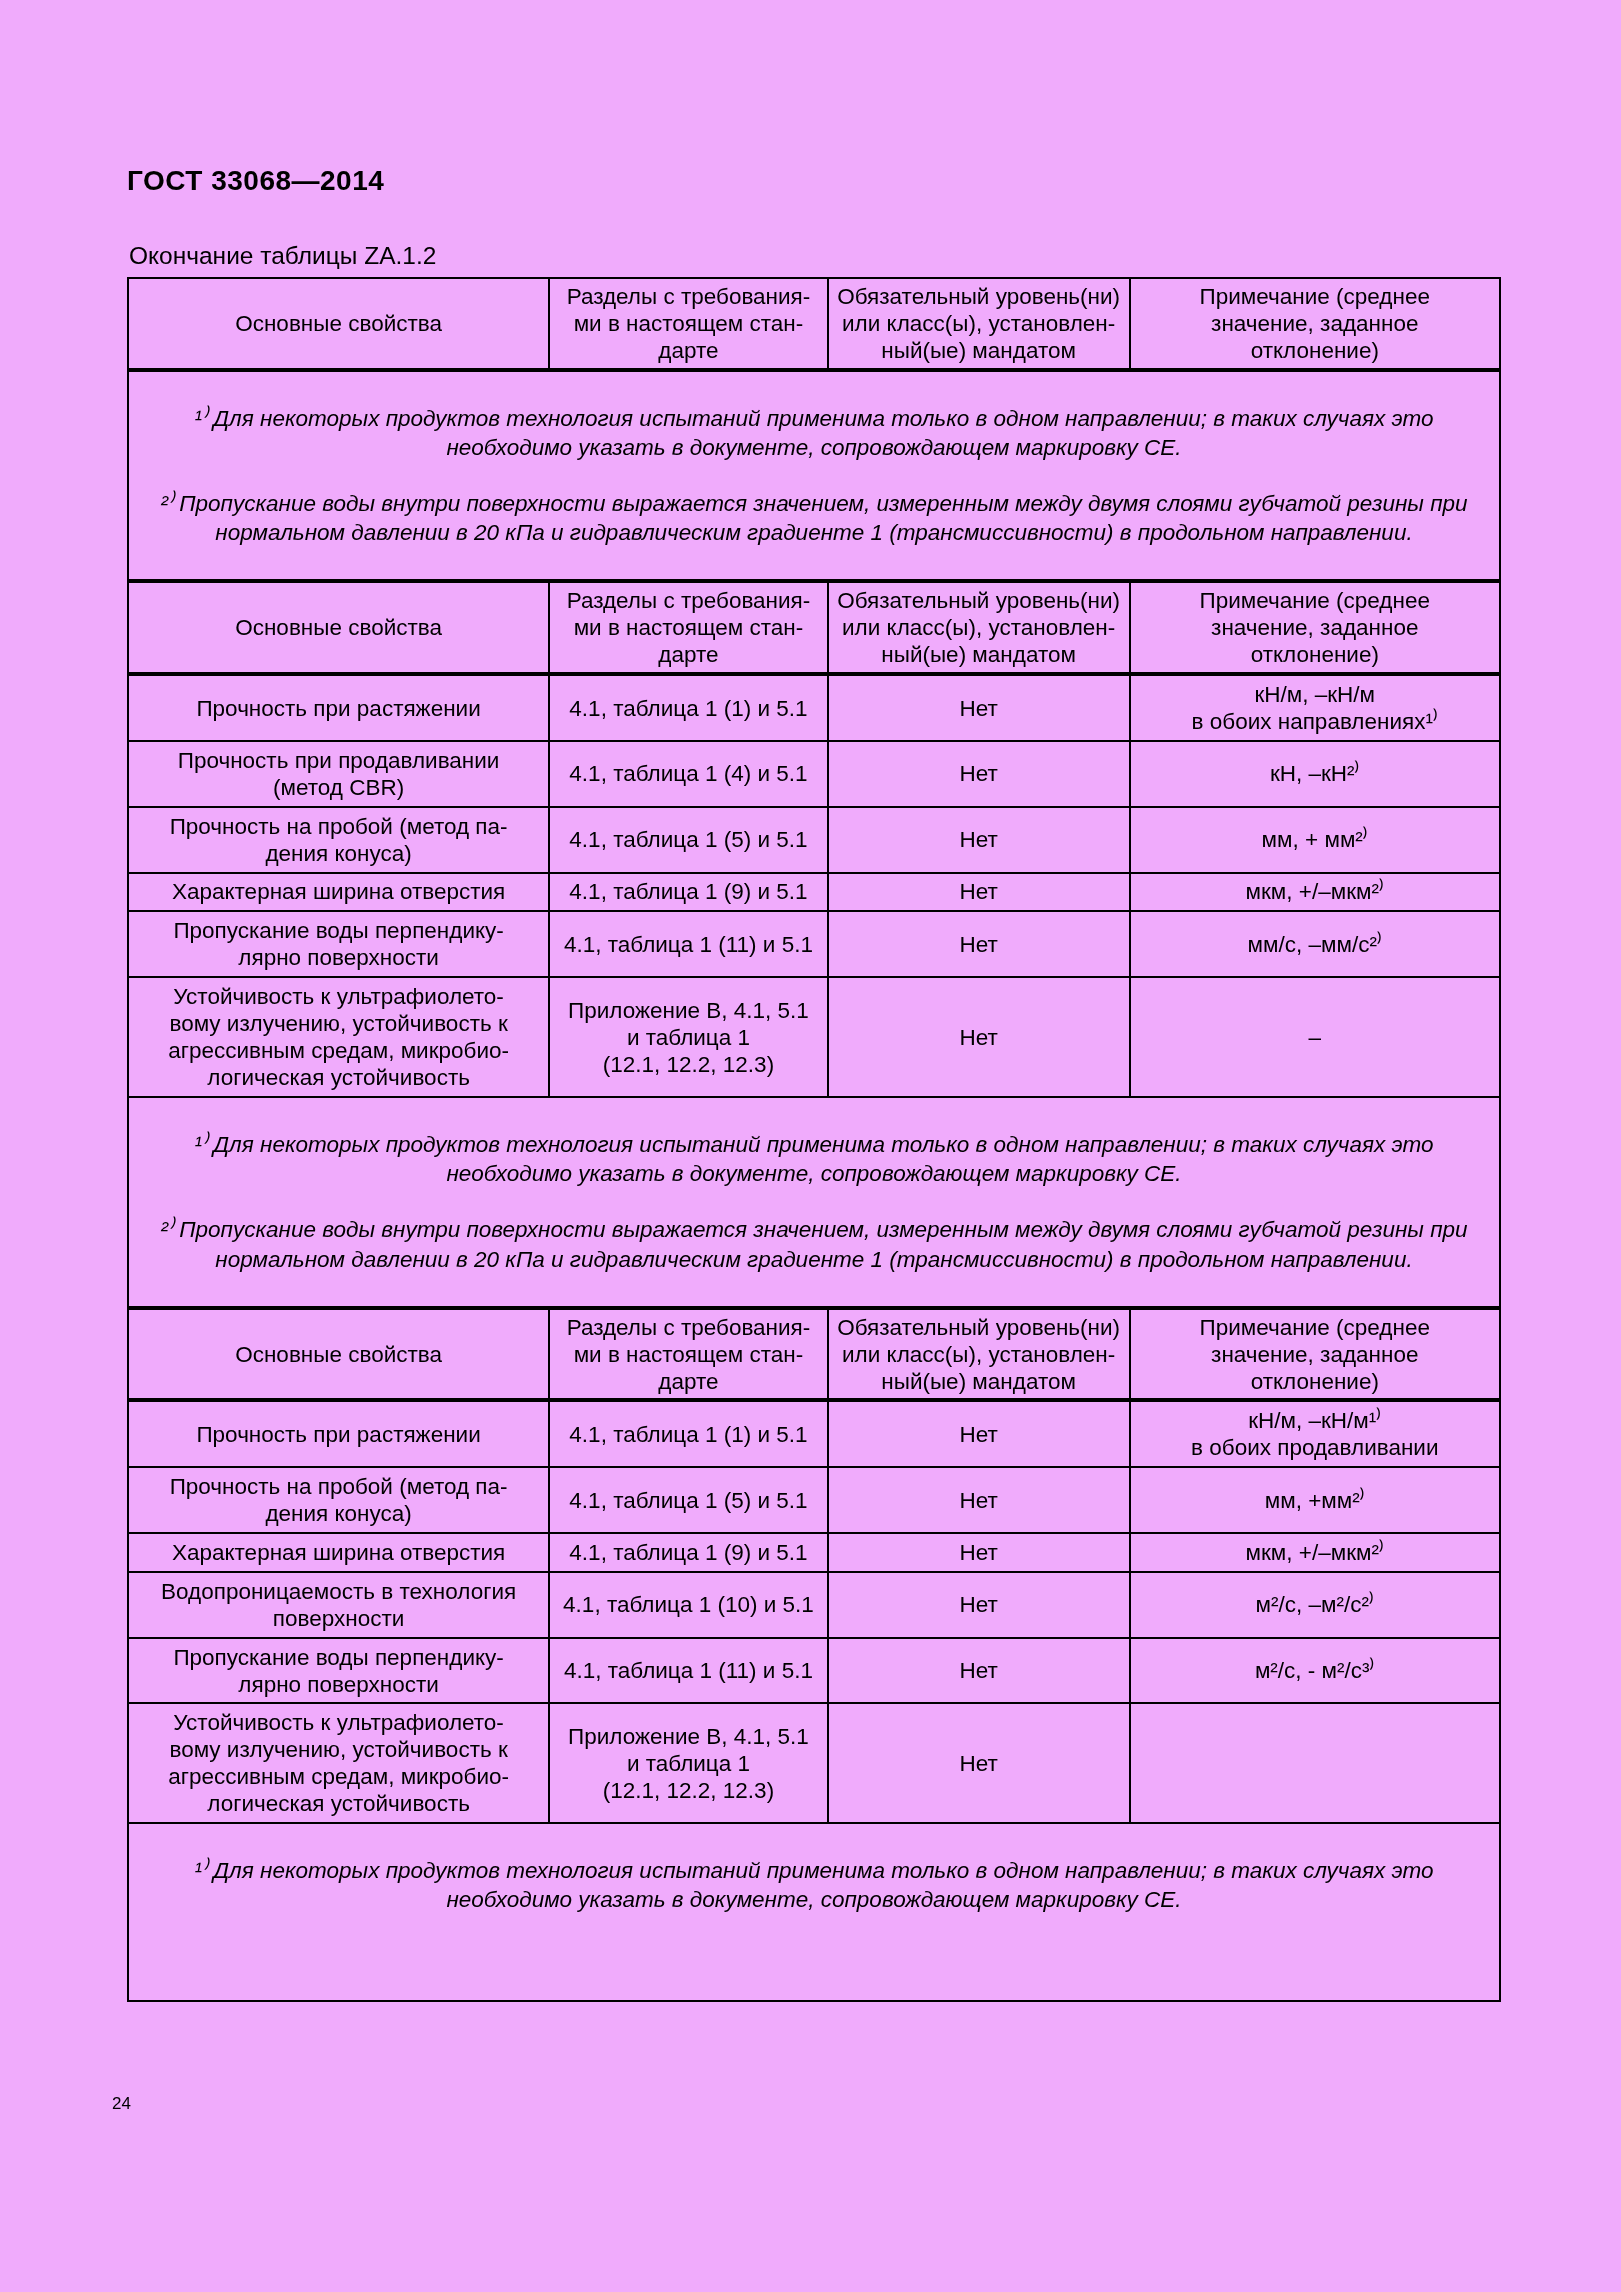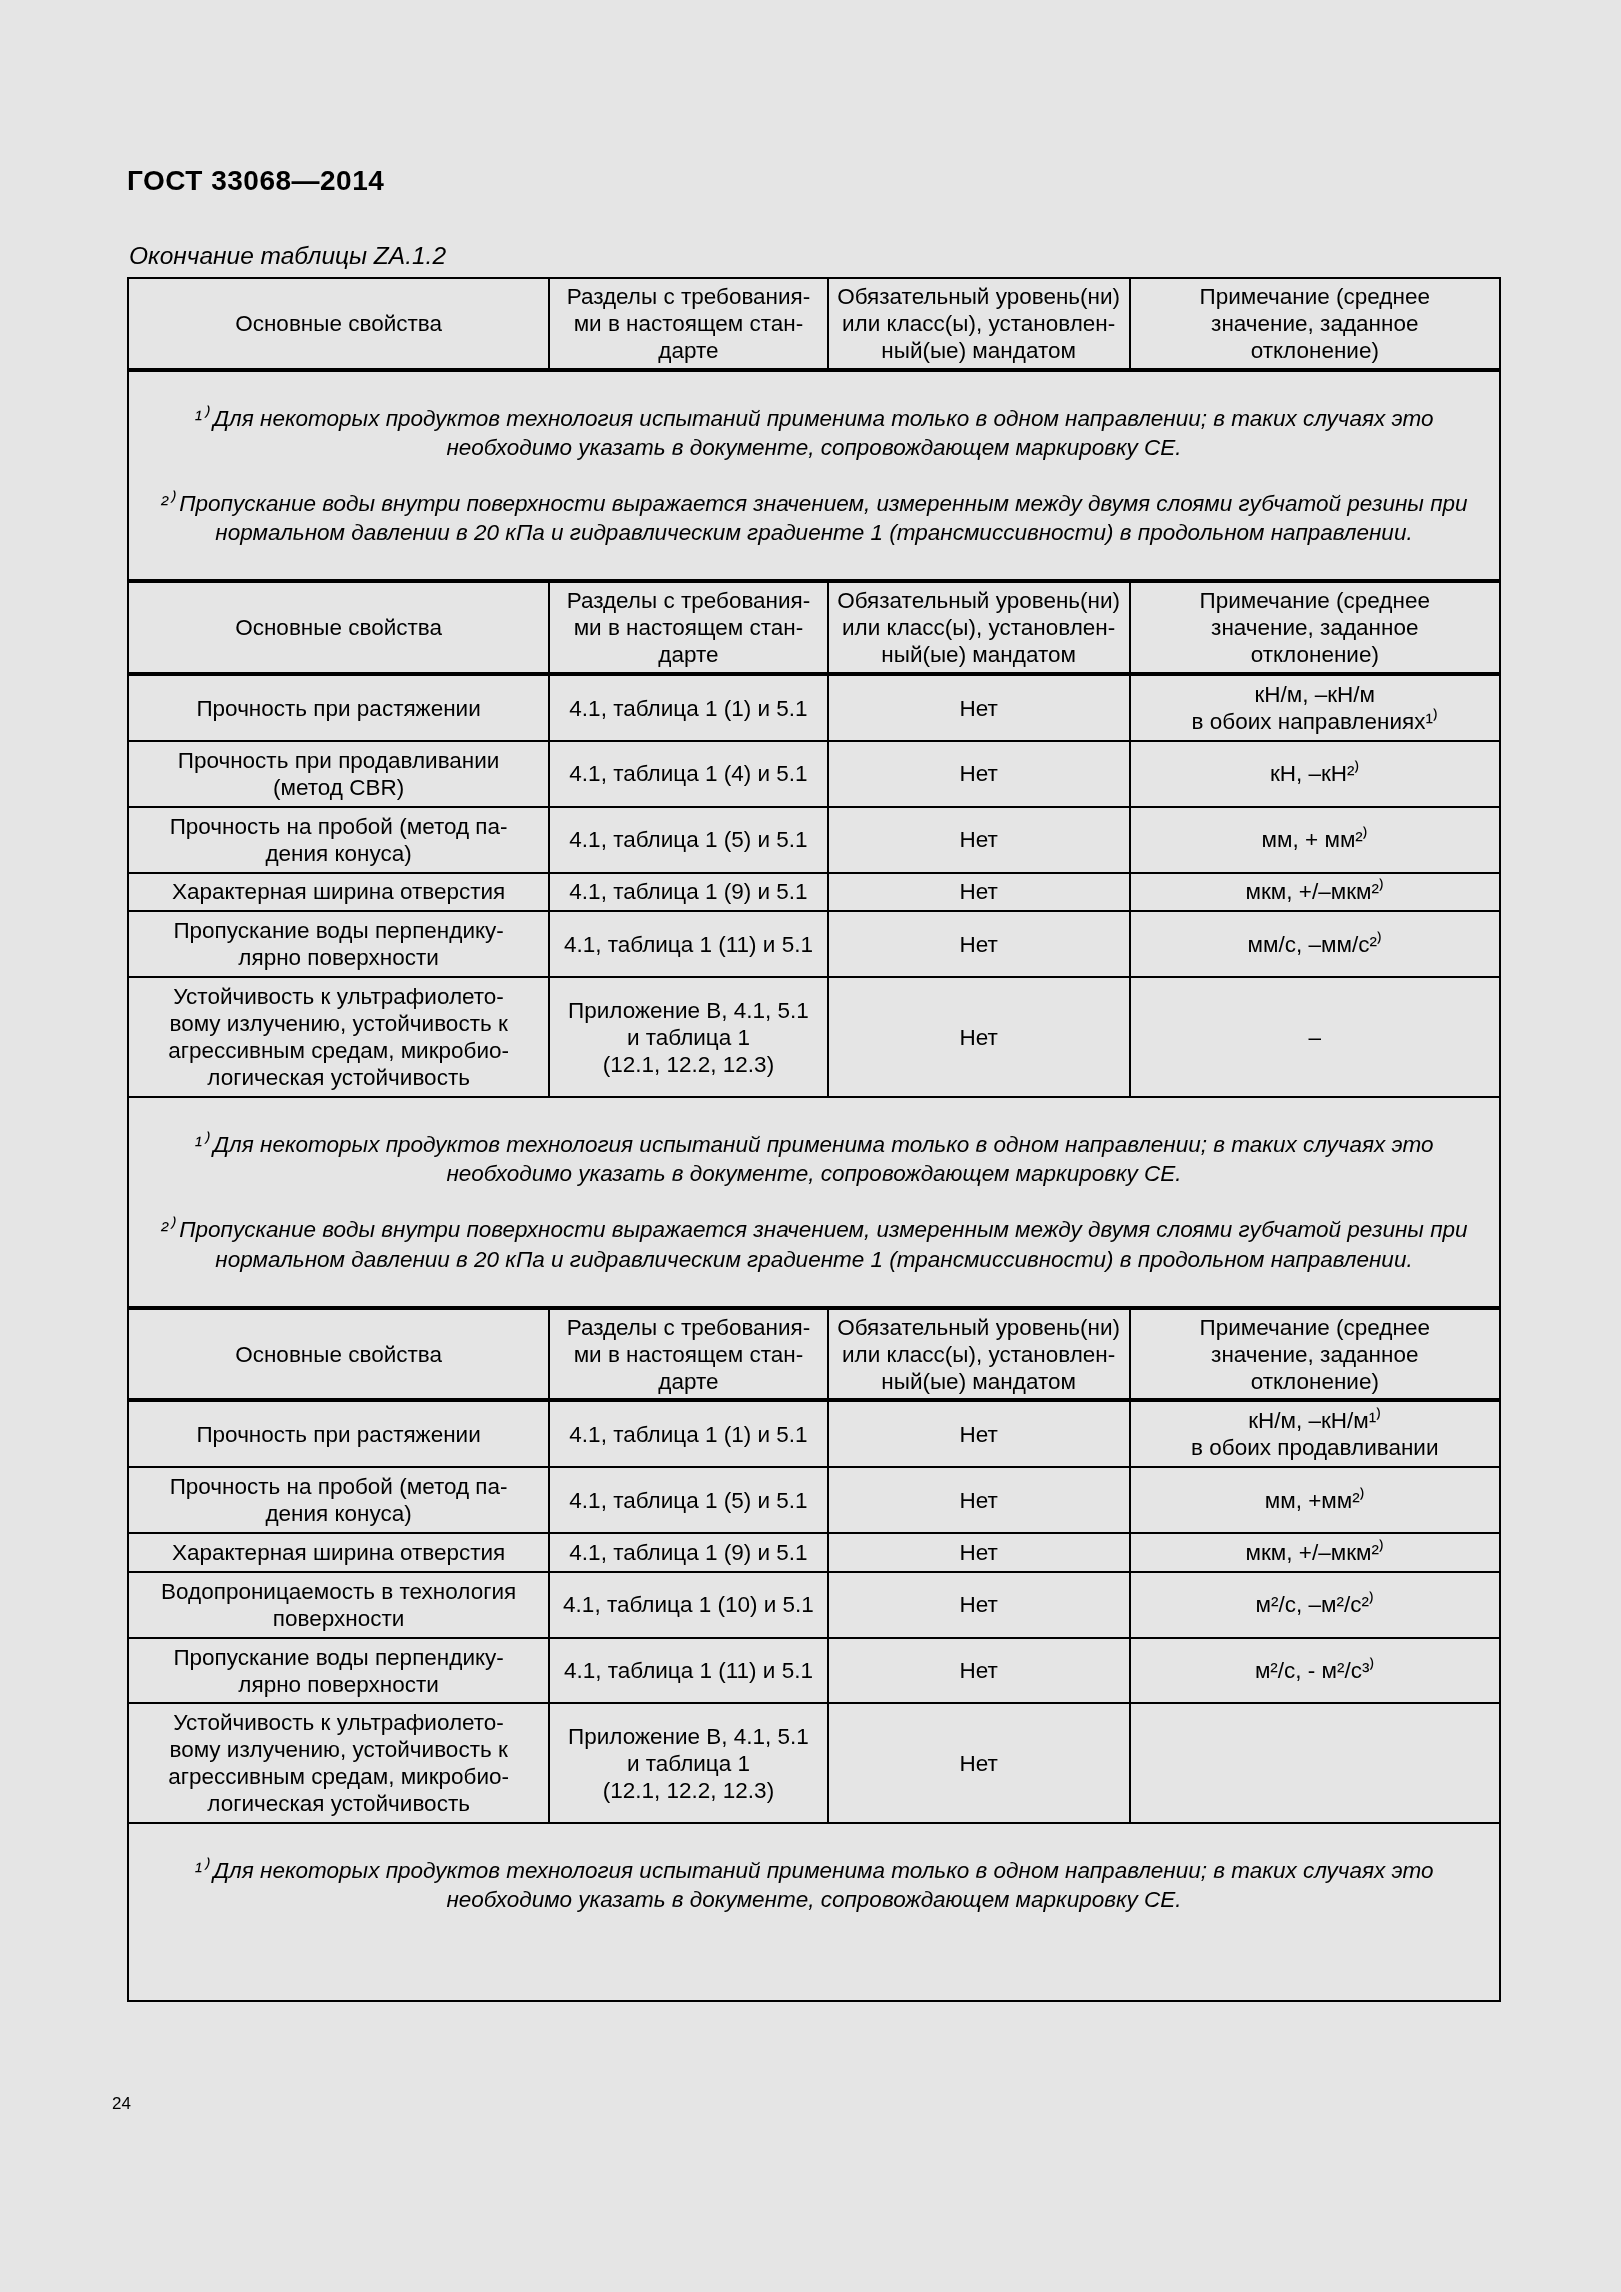--- a/index.html
+++ b/index.html
@@ -1,35 +1,34 @@
 <!DOCTYPE html>
 <html><head>
 <meta charset="utf-8">
 <style>
   * { margin: 0; padding: 0; box-sizing: border-box; }
   html, body { background: #888; }
   .page {
     width: 1621px;
     height: 2293px;
-    background: #e5e5e5;
+    background: #f0abfc;
     color: #000000;
     font-family: "Liberation Sans", sans-serif;
     position: relative;
     padding: 165px 120px 0 127px;
     margin: 0 auto;
     overflow: hidden;
   }
   .doc-header {
     font-size: 28px;
     font-weight: bold;
     letter-spacing: 0.5px;
     margin-bottom: 45px;
   }
   .cont-caption {
-    font-style: italic;
     font-size: 24.5px;
     margin: 0 0 6.9px 2px;
   }
   .table-caption {
     font-size: 24.5px;
     line-height: 1.45;
     text-align: justify;
     margin: 33px 0 7.8px 0;
   }
   .cap-label { letter-spacing: 6.9px; margin-right: 7.8px; }

